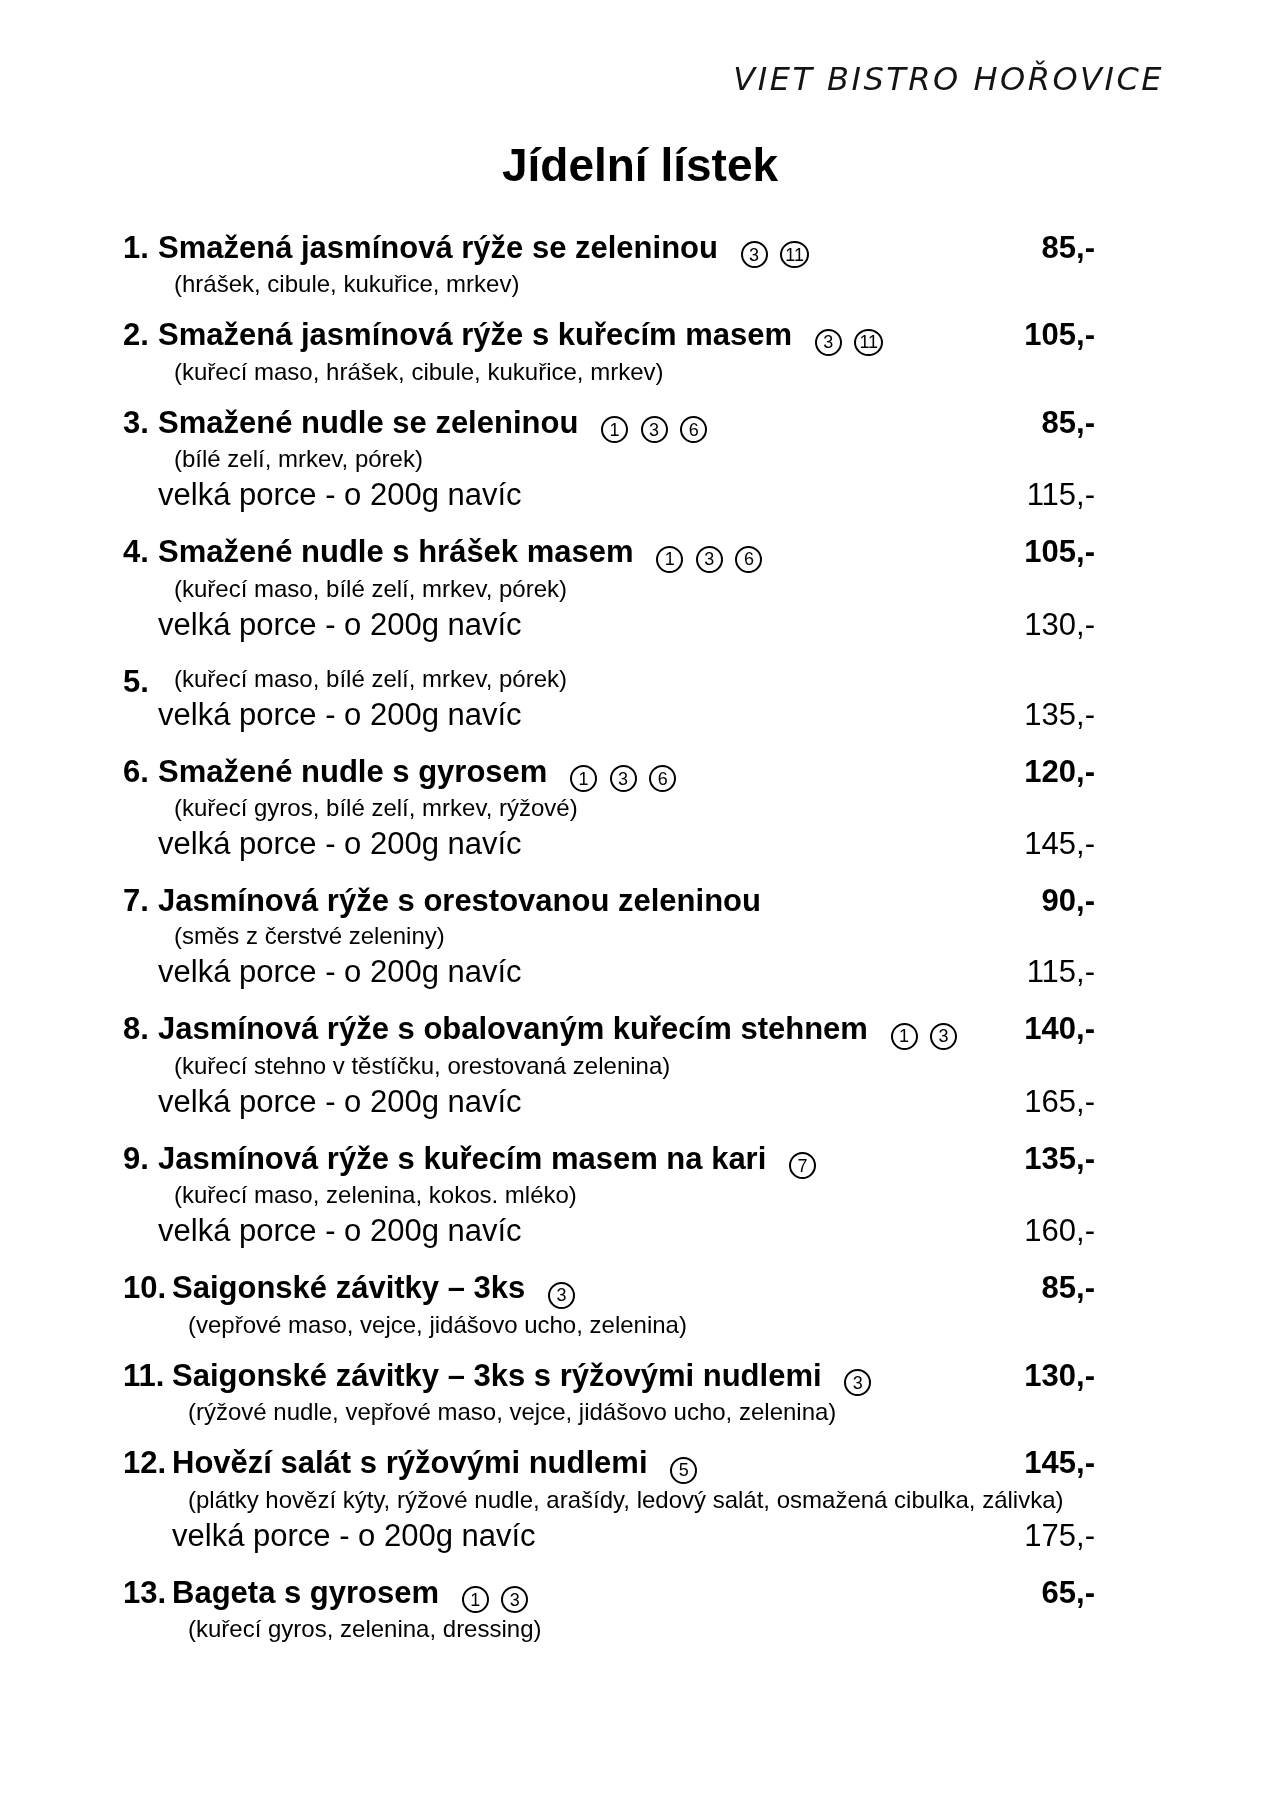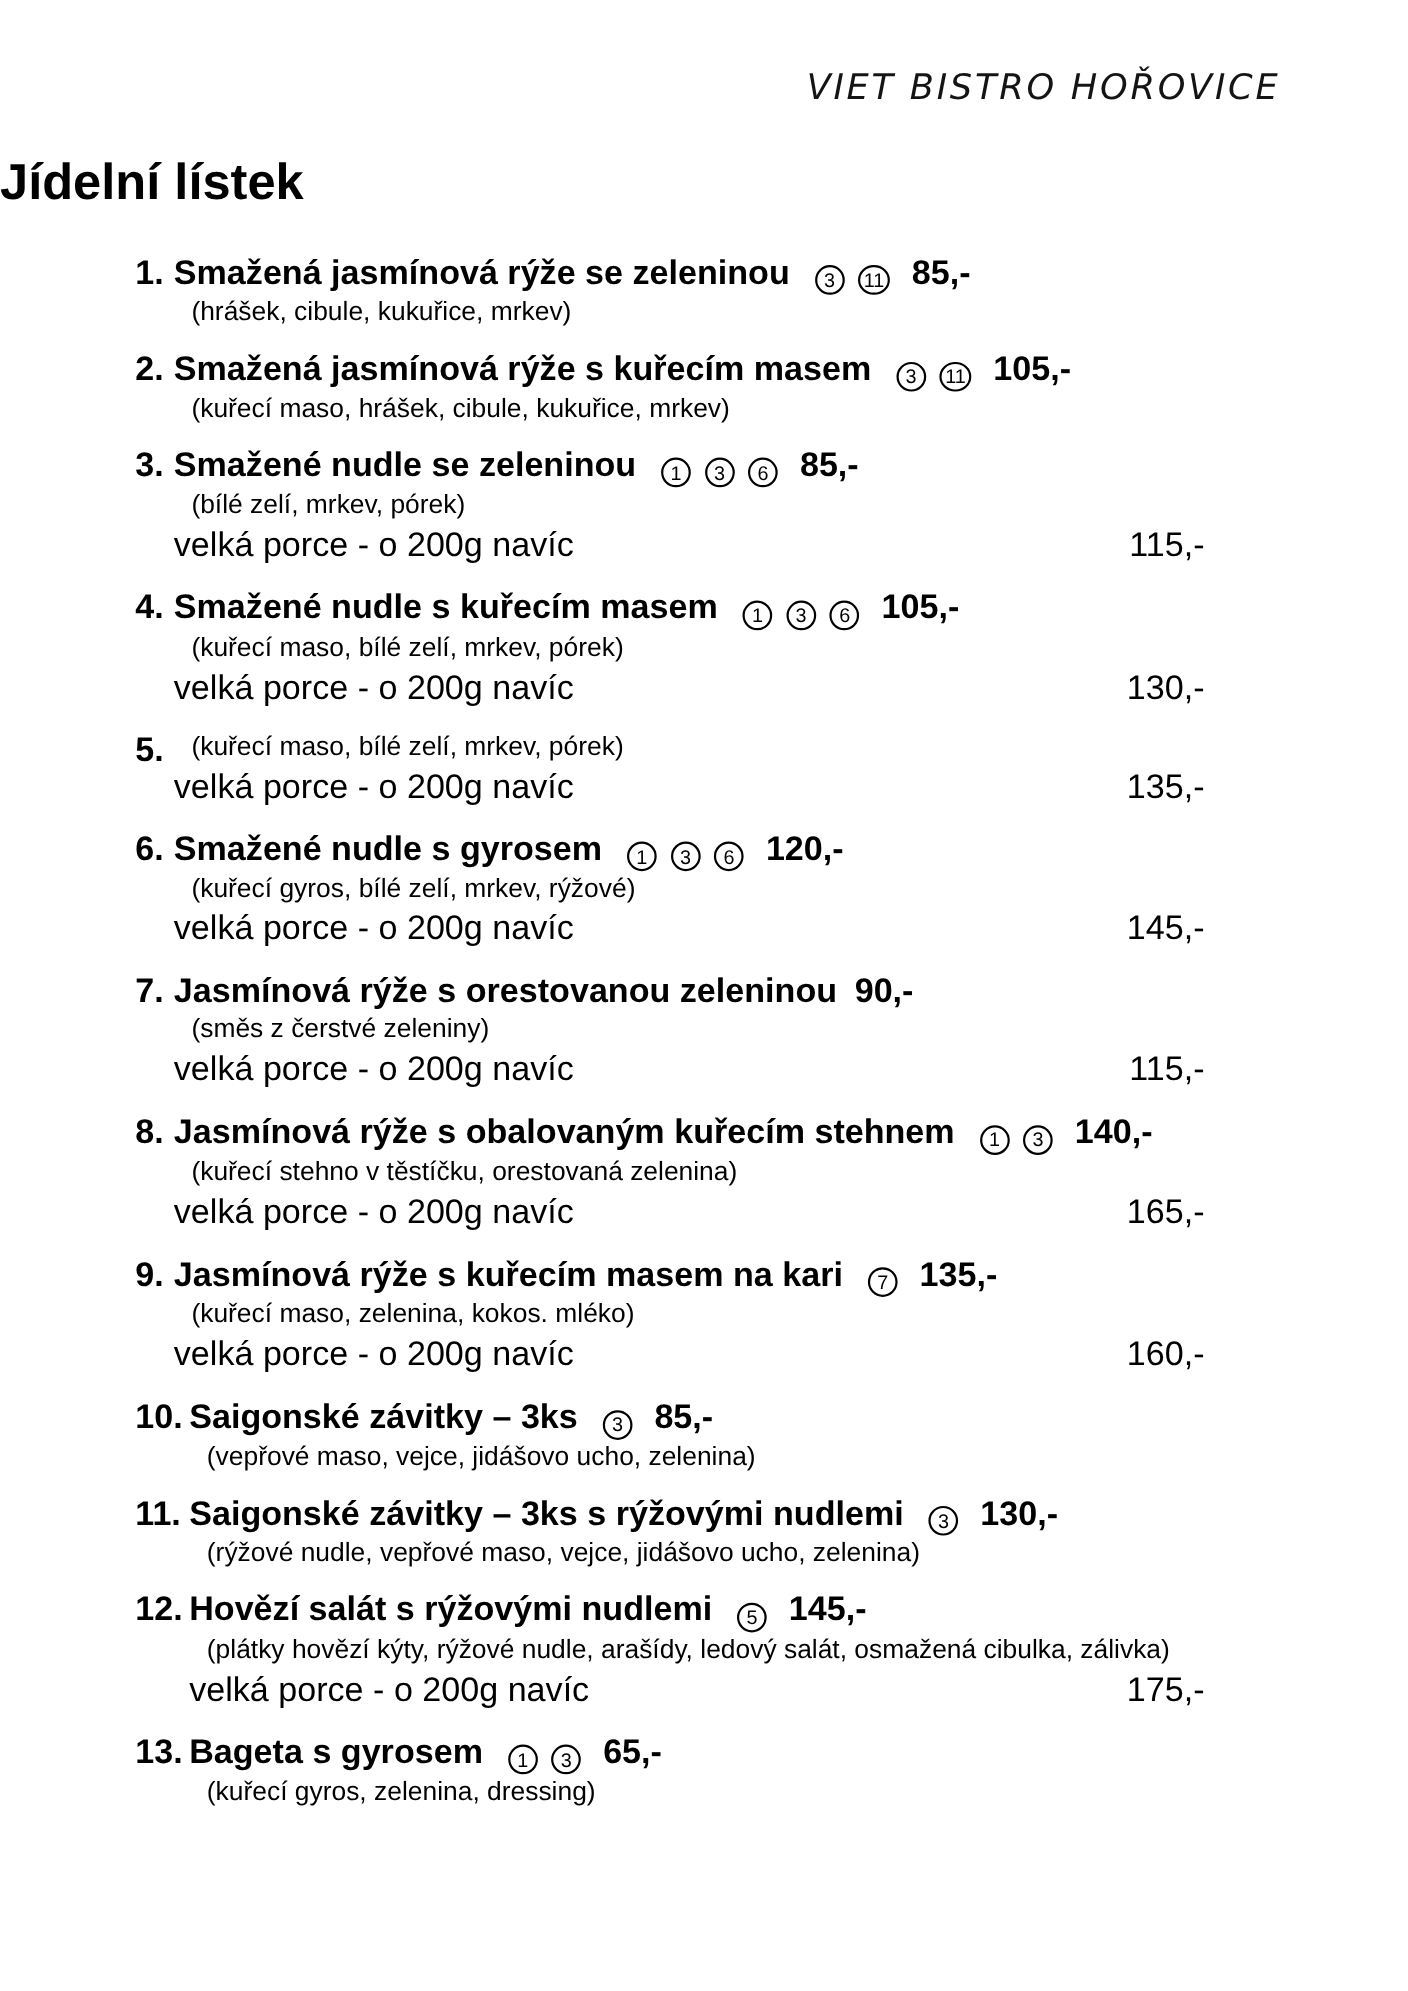--- a/index.html
+++ b/index.html
@@ -18,21 +18,21 @@
     right: 116px;
     font-family: "DejaVu Sans", sans-serif;
     font-style: italic;
     font-size: 32px;
     letter-spacing: 2.5px;
     color: #141414;
     white-space: nowrap;
   }
   .page-title {
     margin: 140px 0 0 0;
-    text-align: left;
+    text-align: center;
     font-size: 46px;
     font-weight: bold;
     line-height: 1.1;
   }
   .menu {
     margin: 38px 0 0 123px;
     width: 972px;
   }
   .item {
     position: relative;
@@ -43,20 +43,21 @@
   .num {
     position: absolute;
     left: 0;
     top: 0;
     font-weight: bold;
     font-size: 31px;
     line-height: 38px;
   }
   .title-row {
     display: flex;
+    justify-content: space-between;
     align-items: baseline;
     font-size: 31px;
     font-weight: bold;
     line-height: 38px;
   }
   .left { white-space: nowrap; padding-right: 16px; }
   .allerg { display: inline-block; margin-left: 14px; white-space: nowrap; }
   .circ {
     display: inline-flex;
     align-items: center;
@@ -147,21 +148,21 @@
     <div class="large-row">
       <span class="large-label">velká porce - o 200g navíc</span>
       <span class="large-price">115,-</span>
     </div>
   </div>
 
   <div class="item">
     <span class="num">4.</span>
     <div class="title-row">
       <span class="left">
-        <span class="name">Smažené nudle s kuřecím masem</span>
+        <span class="name">Smažené nudle s hrášek masem</span>
         <span class="allerg">
           <span class="circ">1</span>
           <span class="circ">3</span>
           <span class="circ">6</span>
         </span>
       </span>
       <span class="price">105,-</span>
     </div>
     <div class="ingredients">(kuřecí maso, bílé zelí, mrkev, pórek)</div>
     <div class="large-row">

